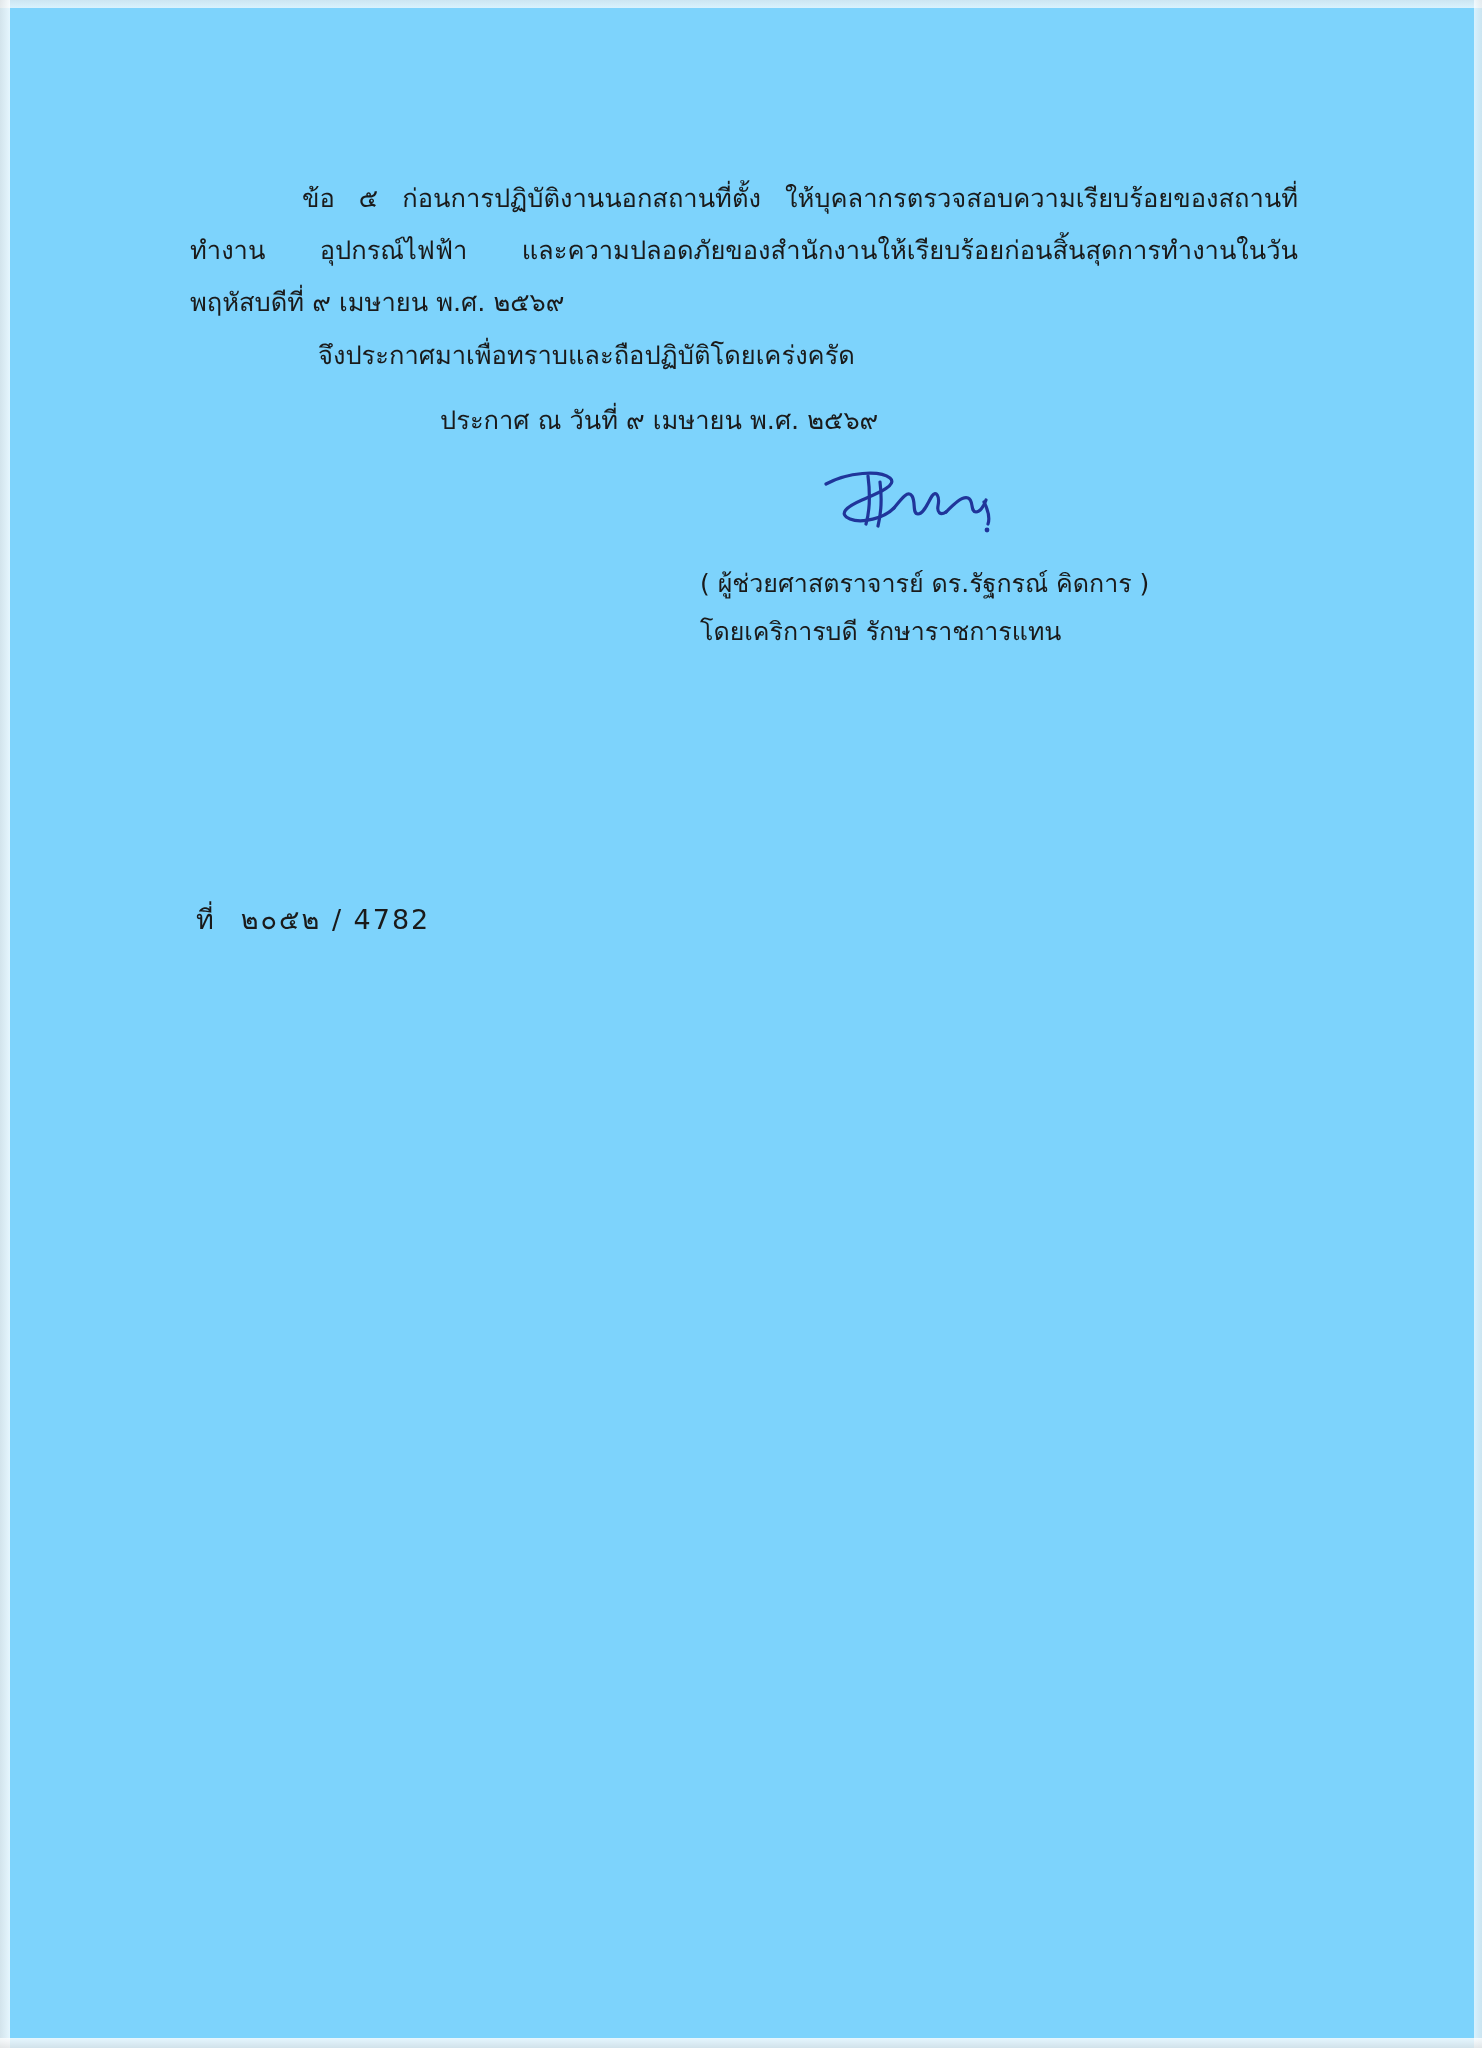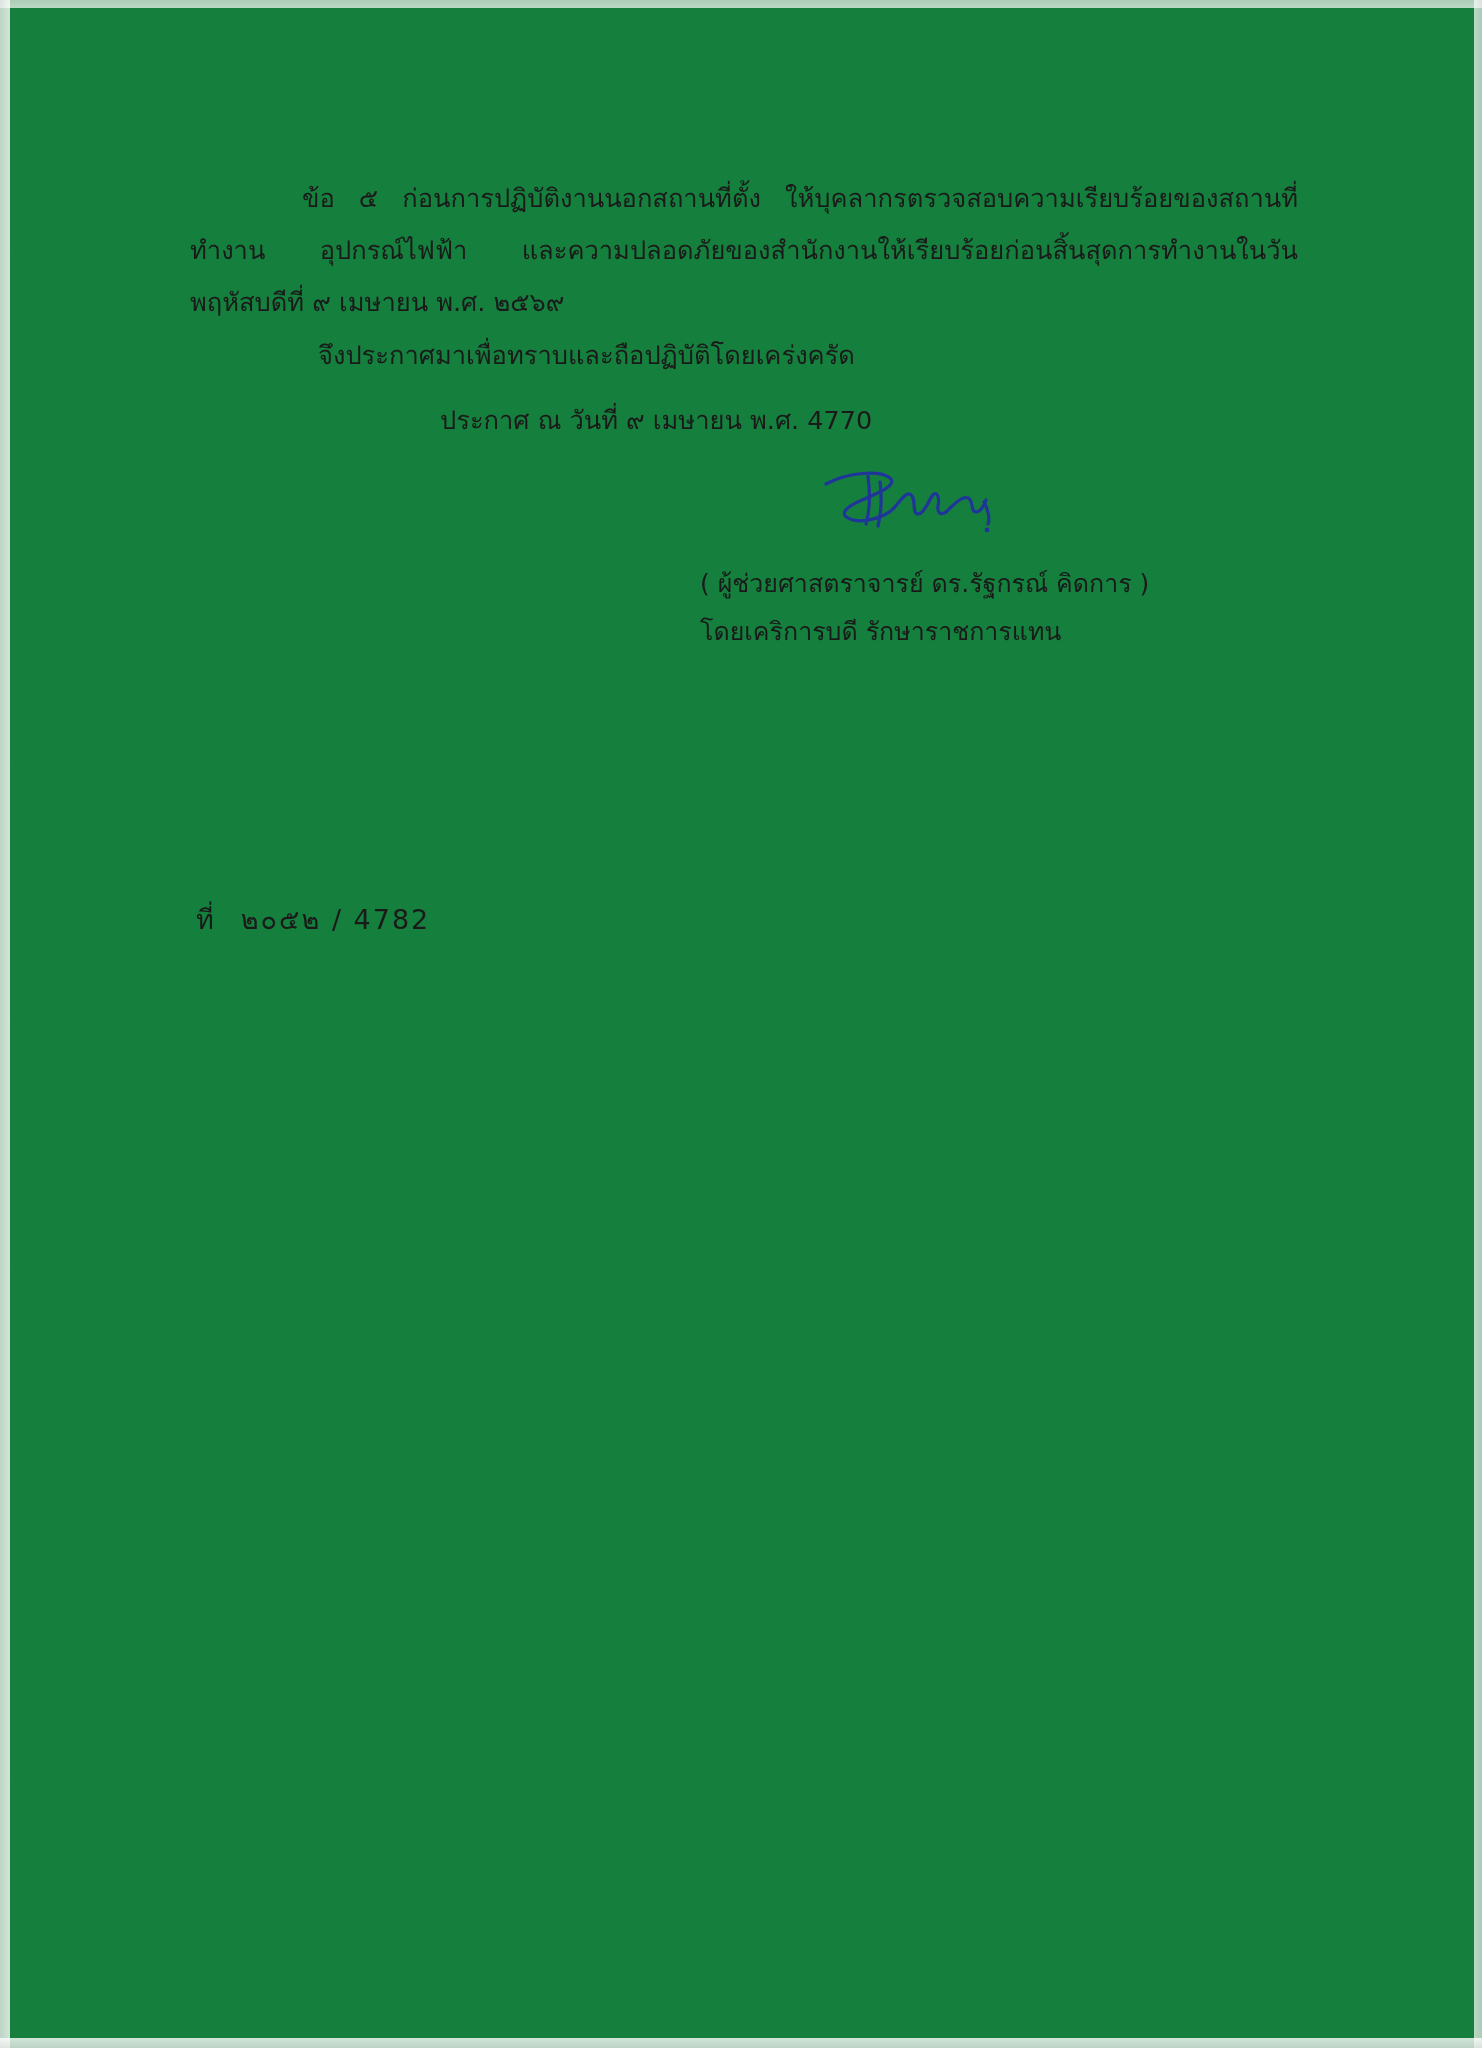--- a/index.html
+++ b/index.html
@@ -7,21 +7,21 @@
     padding: 0;
     background: #ffffff;
   }
   body {
     font-family: "DejaVu Sans", sans-serif;
   }
   .page {
     position: relative;
     width: 1482px;
     height: 2048px;
-    background: #15803d;
+    background: #7dd3fc;
     overflow: hidden;
   }
   
   .scan-edge-left {
     position: absolute;
     top: 0; left: 0;
     width: 10px; height: 100%;
     background: linear-gradient(to right, #e8e8e8, #ffffff);
     opacity: 0.8;
   }
@@ -121,21 +121,21 @@
 <div class="page">
 
   <div class="scan-edge-top"></div>
   <div class="scan-edge-left"></div>
   <div class="scan-edge-right"></div>
   <div class="scan-edge-bottom"></div>
 
   <div class="body-block">
     <div class="para">ข้อ ๕ ก่อนการปฏิบัติงานนอกสถานที่ตั้ง ให้บุคลากรตรวจสอบความเรียบร้อยของสถานที่ทำงาน อุปกรณ์ไฟฟ้า และความปลอดภัยของสำนักงานให้เรียบร้อยก่อนสิ้นสุดการทำงานในวันพฤหัสบดีที่ ๙ เมษายน พ.ศ. ๒๕๖๙</div>
     <div class="line-note">จึงประกาศมาเพื่อทราบและถือปฏิบัติโดยเคร่งครัด</div>
-    <div class="line-date">ประกาศ ณ วันที่ ๙ เมษายน พ.ศ. 4770</div>
+    <div class="line-date">ประกาศ ณ วันที่ ๙ เมษายน พ.ศ. ๒๕๖๙</div>
   </div>
 
   <div class="sign-area">
     <div class="signature">
       <svg width="200" height="90" viewBox="0 0 200 90" xmlns="http://www.w3.org/2000/svg">
         <g fill="none" stroke="#20359a" stroke-width="3.2" stroke-linecap="round" stroke-linejoin="round">
           <path d="M18 22 C40 10, 72 8, 82 16 C90 23, 70 31, 54 38 C38 45, 30 52, 42 57 C54 62, 76 56, 86 46"></path>
           <path d="M60 14 C62 30, 62 48, 58 62"></path>
           <path d="M72 20 C74 36, 73 52, 70 64"></path>
           <path d="M86 46 C94 36, 100 28, 104 34 C108 40, 104 52, 110 52 C116 52, 120 40, 124 34 C128 28, 132 34, 130 44 C129 50, 132 54, 138 50"></path>

